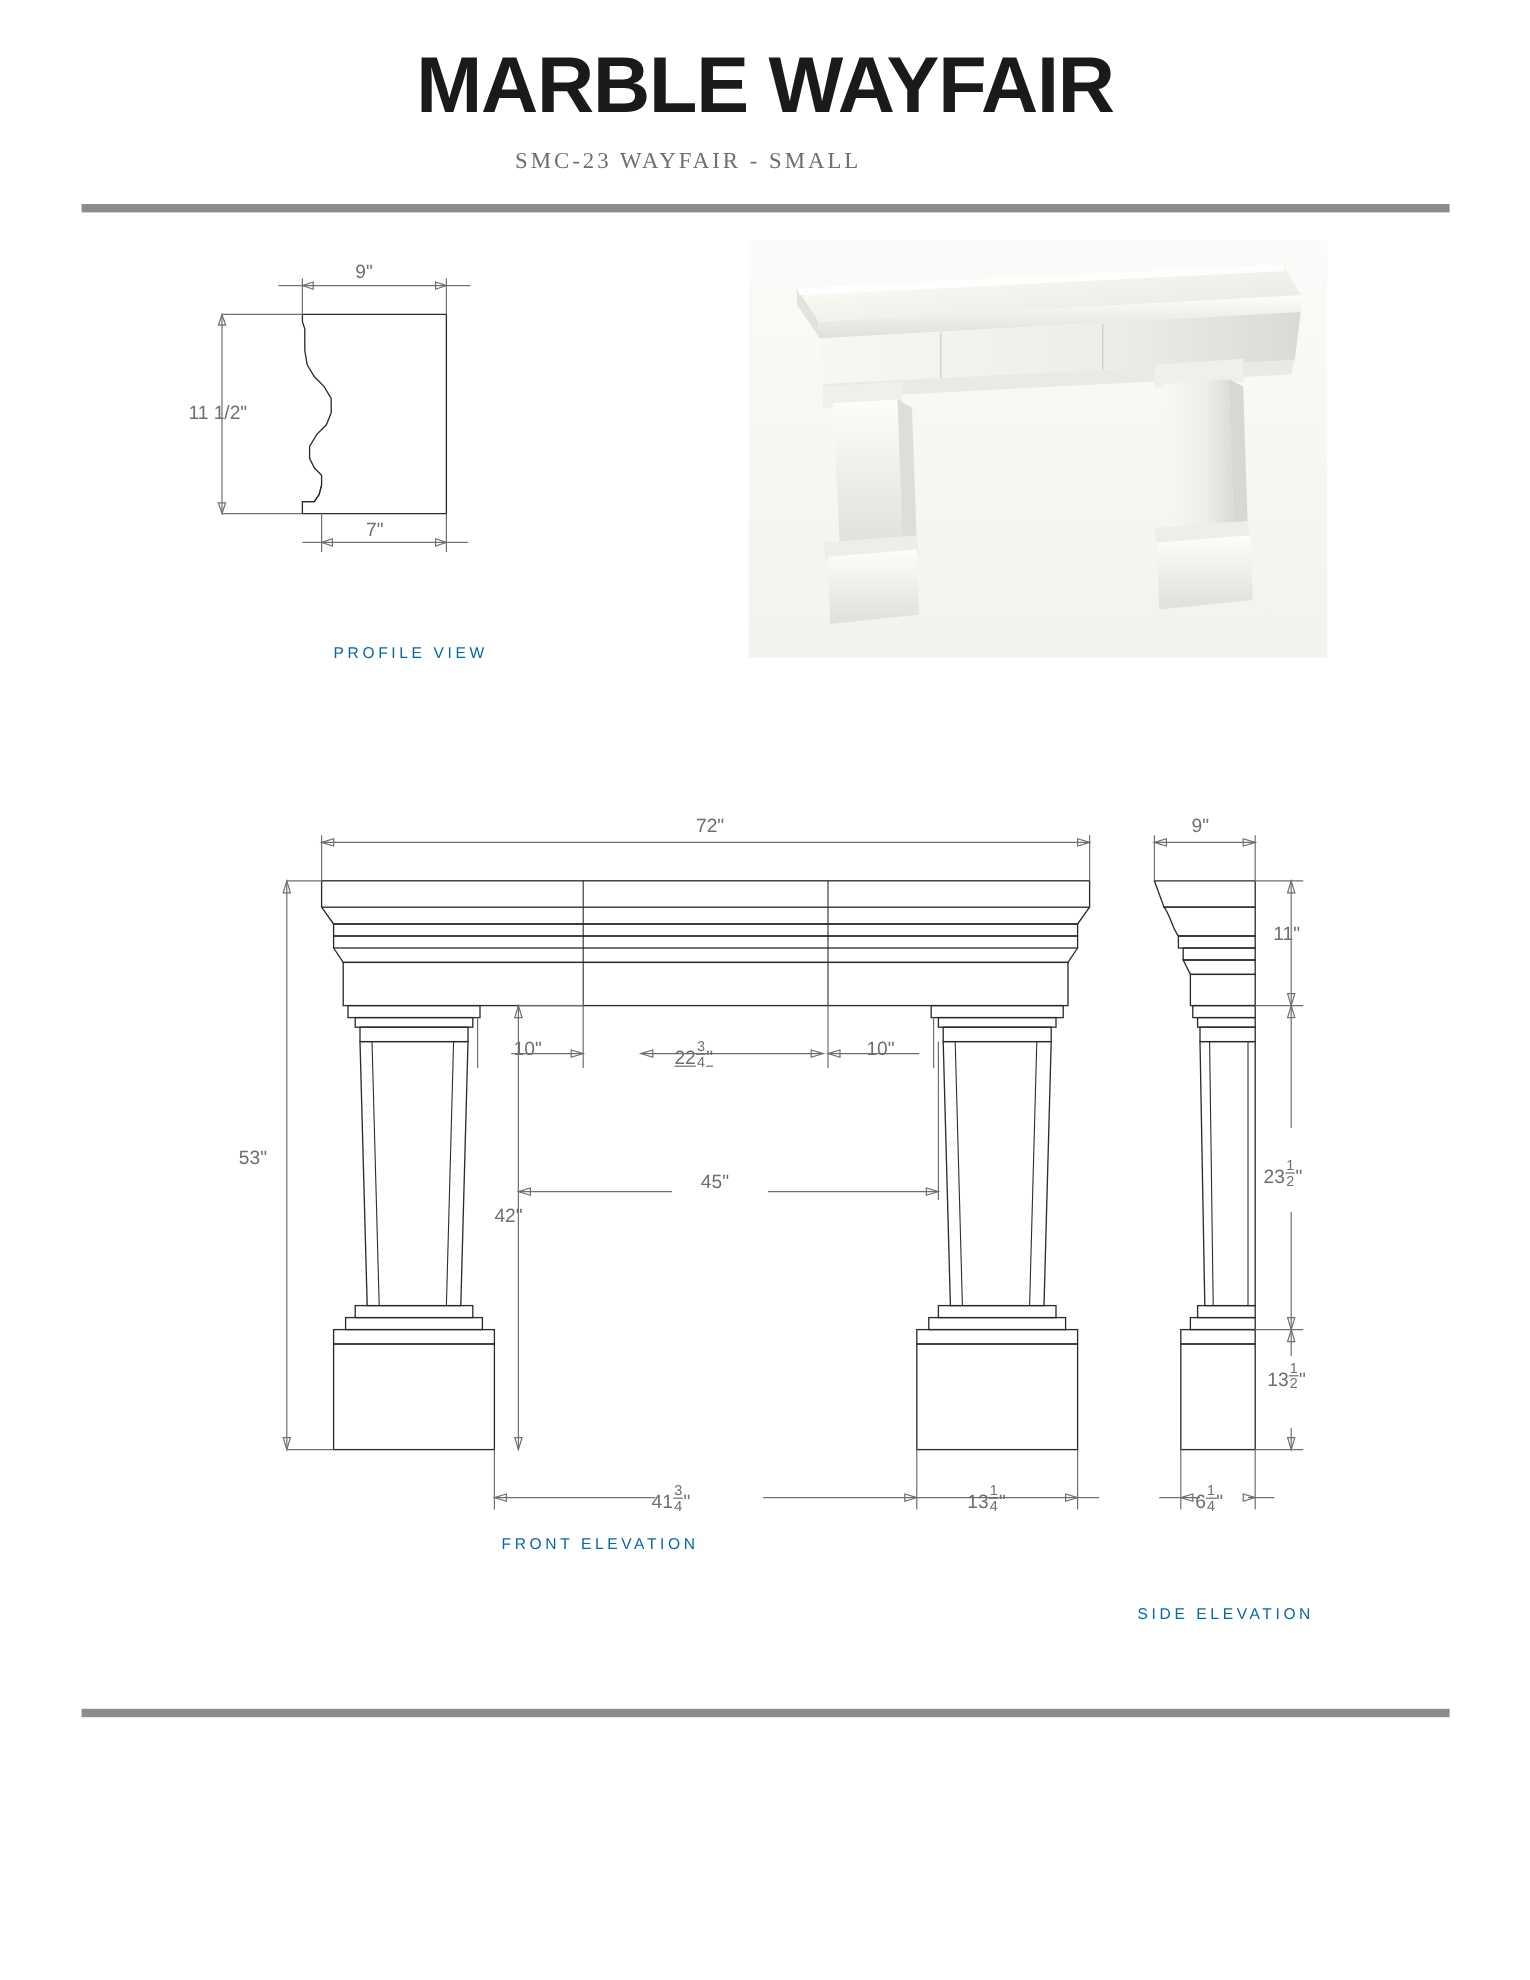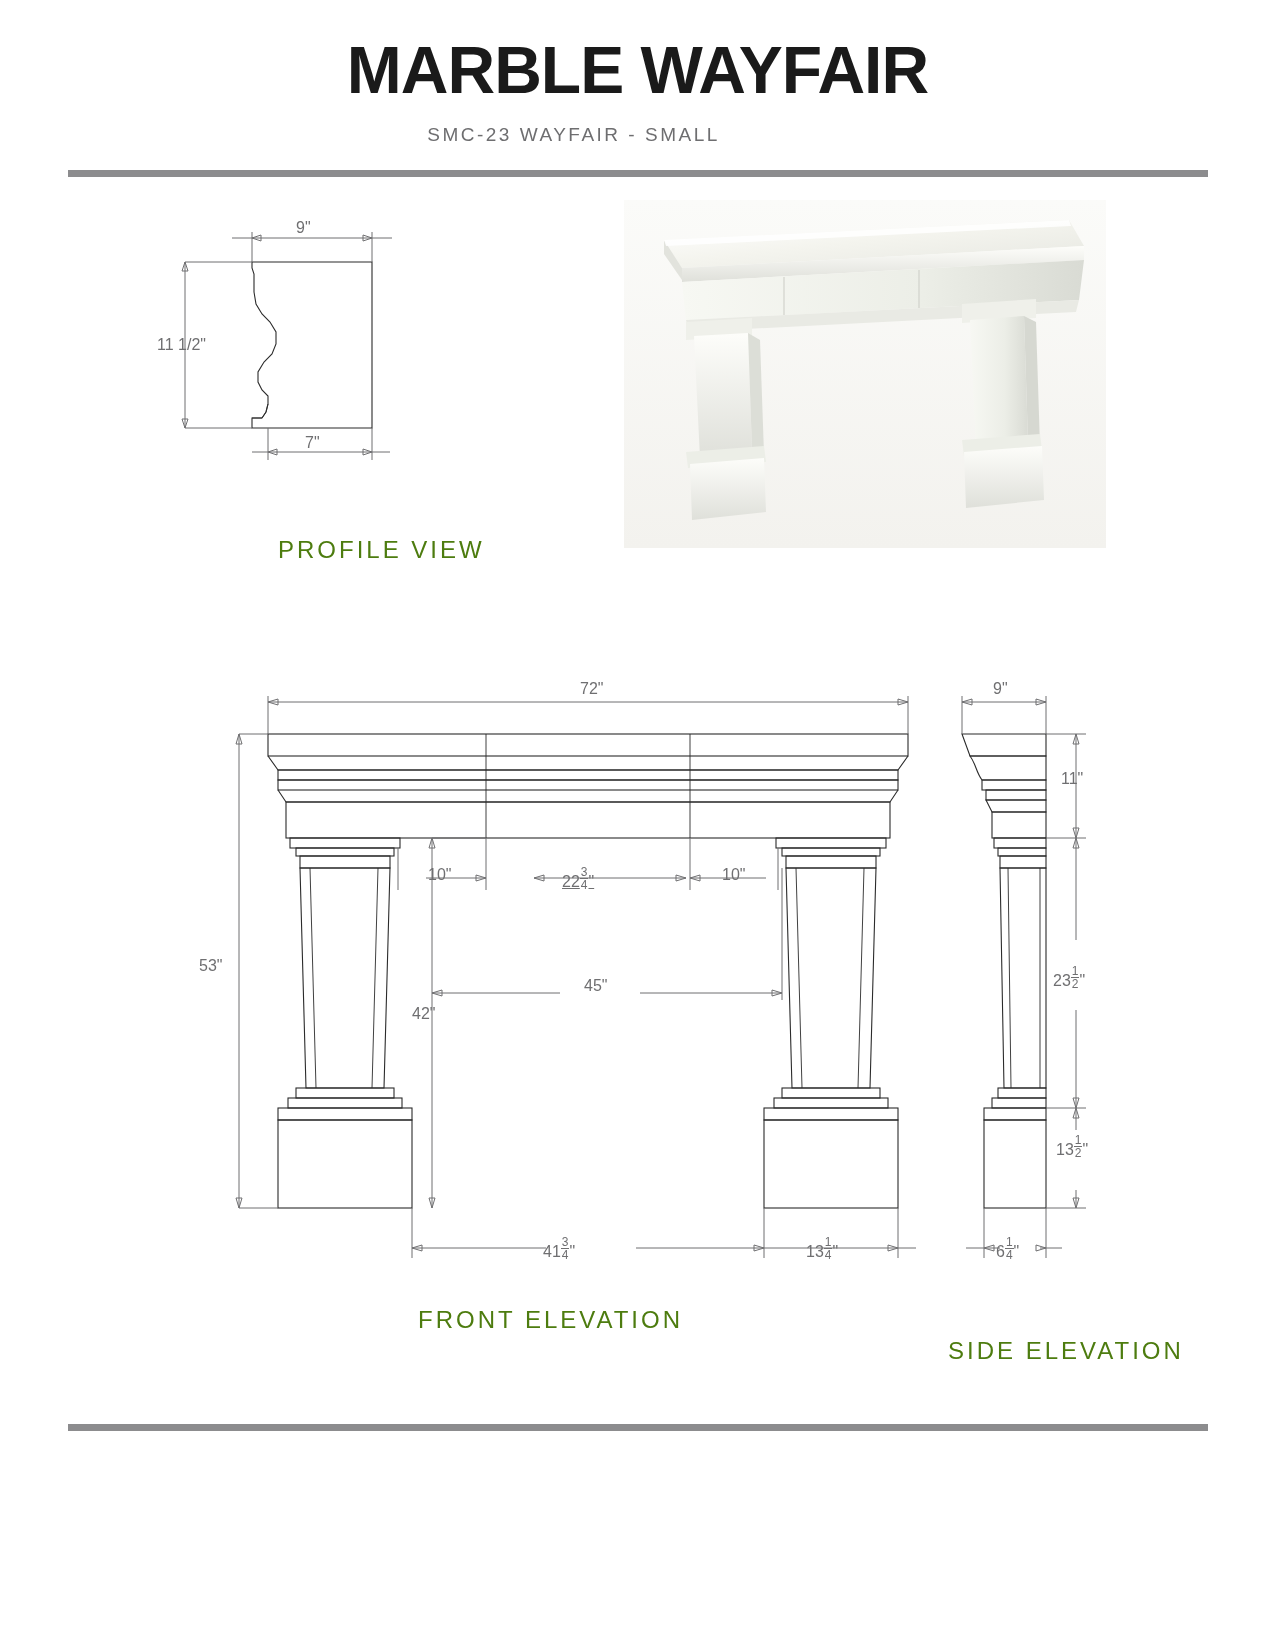--- a/index.html
+++ b/index.html
@@ -19,21 +19,21 @@
     text-align:center;
     font-size:66px;font-weight:bold;letter-spacing:-1px;
     color:#1a1a1a;
     font-family:"Liberation Sans", sans-serif;
   }
   .subtitle{
     position:absolute;left:0;top:124px;width:1147px;
     text-align:center;
     font-size:19px;letter-spacing:2.5px;
     color:#6e6e70;
-    font-family:Liberation Sans, sans-serif;
+    font-family:Liberation Serif, serif;
   }
   .rule{
     position:absolute;left:68px;width:1140px;height:7px;
     background:#8c8c8e;
   }
   .rule.top{top:170px;}
   .rule.bottom{top:1424px;}
 
   
   .brand{
@@ -43,27 +43,27 @@
   }
   .brand-sub{
     position:absolute;left:0;top:1528px;width:1275px;text-align:center;
     font-size:15px;letter-spacing:5px;color:#3a3a3a;
     font-family:"Liberation Serif", serif;
   }
 
   
   .caption{
     position:absolute;
-    font-size:24px;letter-spacing:3px;color:#4d7c0f;
+    font-size:13px;letter-spacing:3px;color:#0369a1;
     font-family:"Liberation Sans", sans-serif;
     white-space:nowrap;
     text-align:right;
   }
   #cap-profile{left:278px;top:536px;}
-  #cap-front{left:418px;top:1306px;}
+  #cap-front{left:418px;top:1279px;}
   #cap-side{left:948px;top:1337px;}
 
   
   .dim{
     position:absolute;
     font-size:16px;color:#6f6f71;
     font-family:"Liberation Sans", sans-serif;
     white-space:nowrap;
   }
   .frac{display:inline-block;vertical-align:-0.18em;font-size:12px;line-height:1;text-align:center;}

